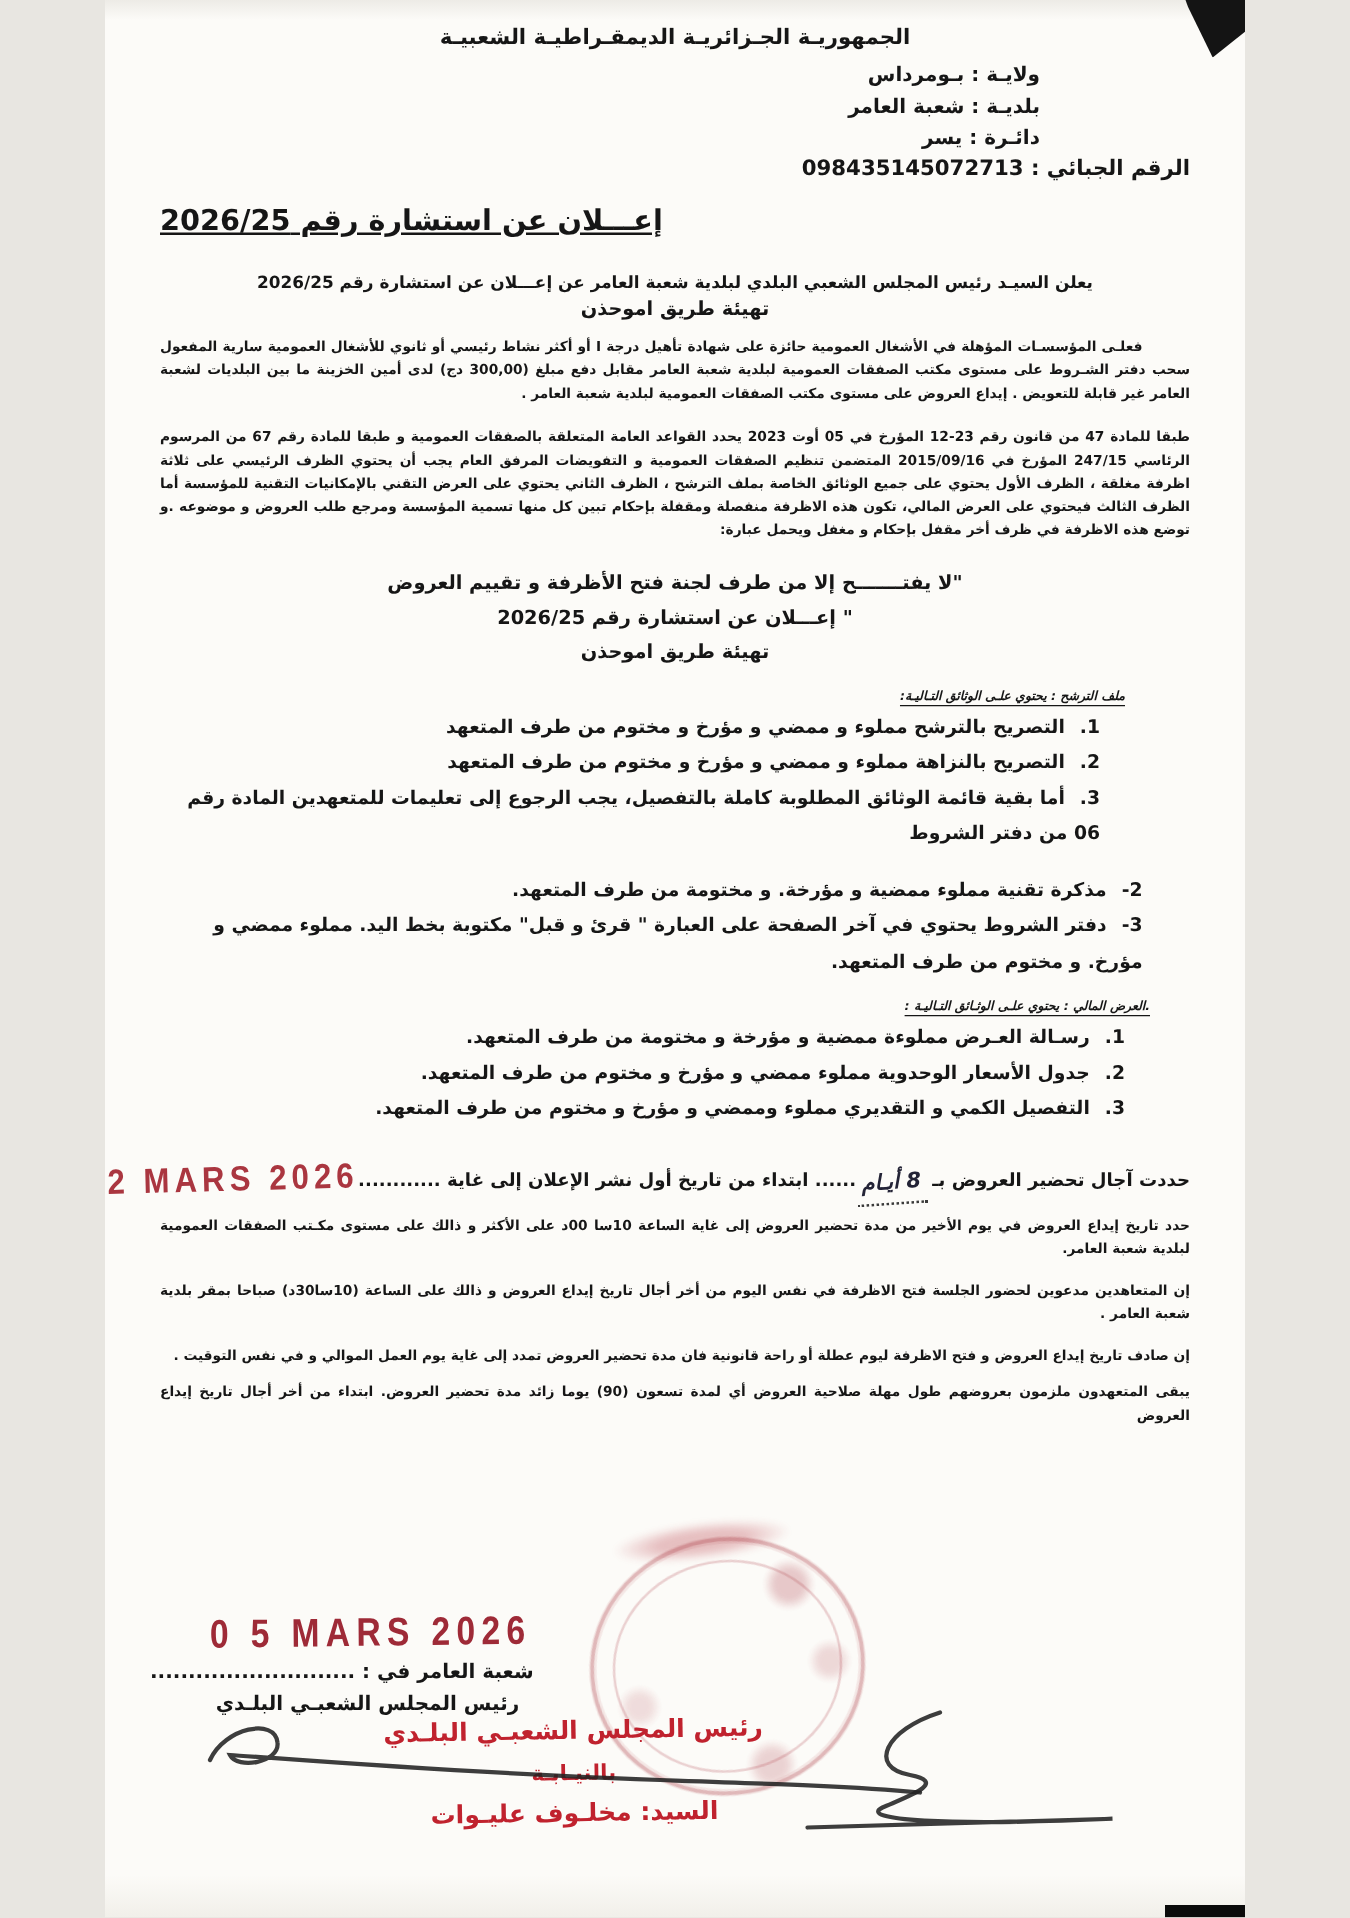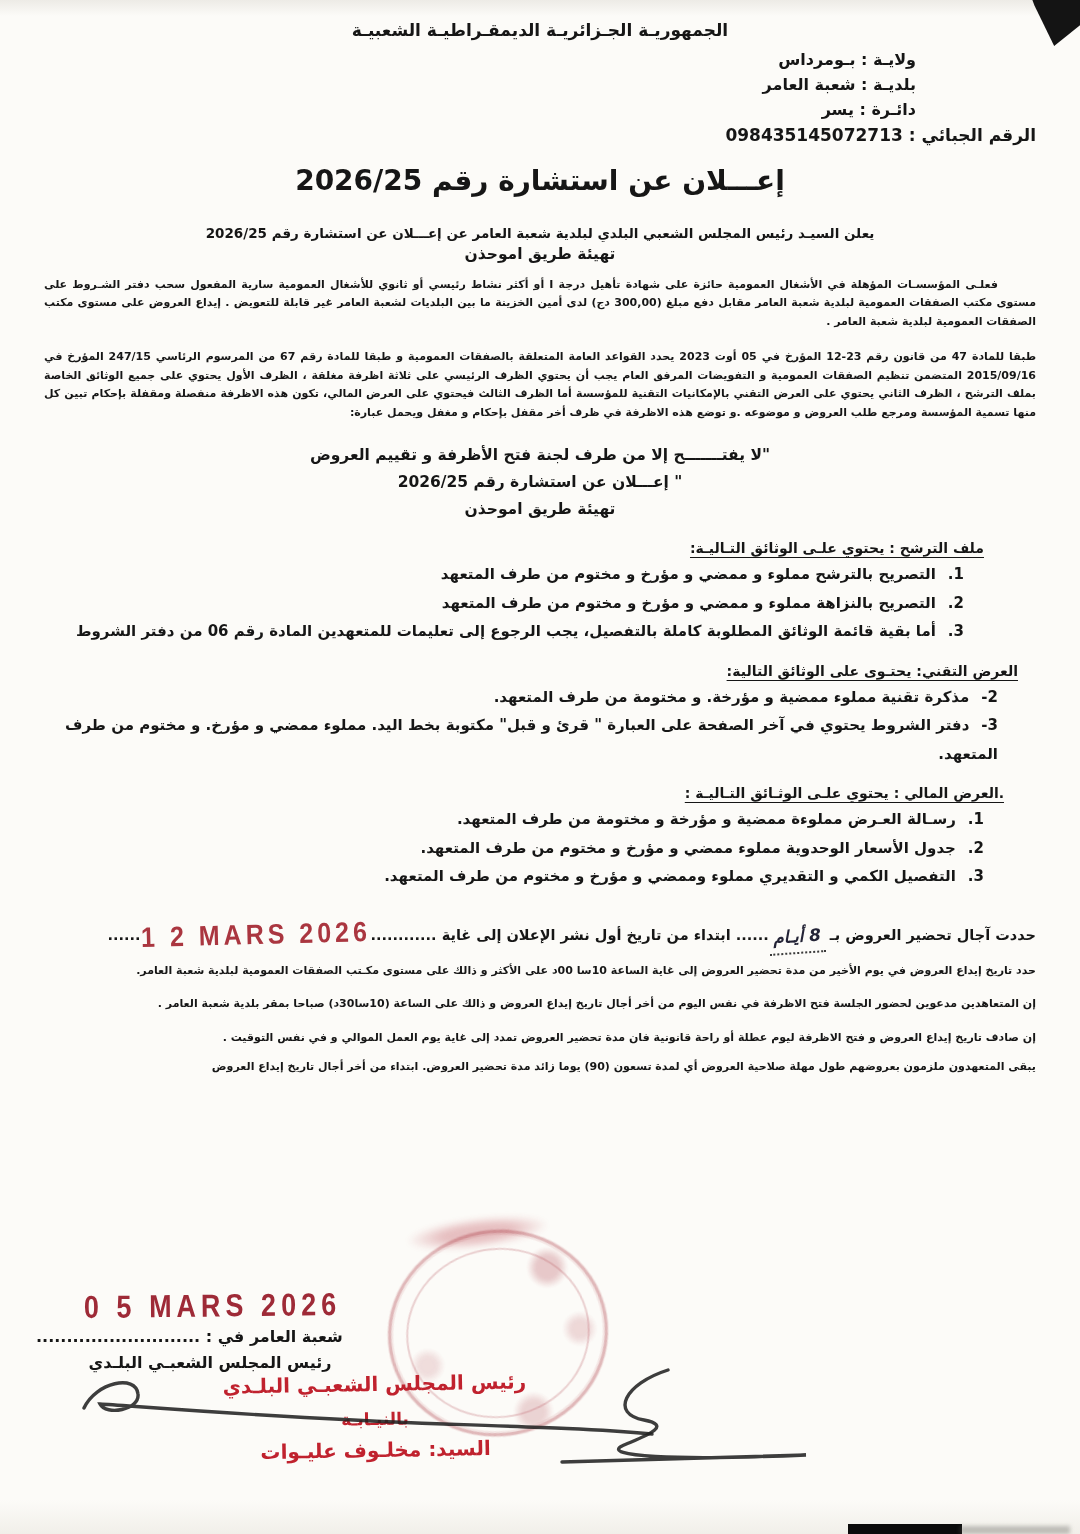--- a/index.html
+++ b/index.html
@@ -1,38 +1,38 @@
 <!DOCTYPE html>
 <html lang="ar" dir="rtl"><head>
 <meta charset="utf-8">
 <style>
   html,body{margin:0;padding:0;background:#e8e6e1;}
   .page{
     position:relative;
-    width:1080px;height:1534px;
+    width:912px;height:1534px;
     margin:0 auto;
     background:linear-gradient(180deg,#edebe6 0px,#fcfbf8 16px,#fcfbf8 1500px,#f1efe9 1534px);
     overflow:hidden;
     font-family:"DejaVu Sans",sans-serif;
     color:#161616;
     direction:rtl;
   }
   .content{padding:20px 44px 0 44px;}
   .republic{font-size:17px;font-weight:bold;text-align:center;letter-spacing:.3px;}
   .gov{margin-top:8px;font-size:16px;font-weight:bold;line-height:1.55;}
   .gov .ln{margin-right:120px;}
   .gov .tax{margin-right:0;font-size:17px;}
-  .title{margin-top:15px;font-size:28px;font-weight:bold;text-align:center;letter-spacing:.4px;}
+  .title{margin-top:15px;font-size:23px;font-weight:bold;text-align:left;letter-spacing:.4px;text-decoration:underline;}
   .announce{margin-top:28px;font-size:13.5px;font-weight:bold;text-align:center;}
   .project{margin-top:4px;font-size:15.5px;font-weight:bold;text-align:center;}
   .para{margin-top:13px;font-size:11px;font-weight:bold;line-height:1.68;text-align:justify;}
   .indent{text-indent:38px;}
   .envelope{margin-top:20px;font-size:15.5px;font-weight:bold;text-align:center;line-height:1.75;}
   .sec{margin-top:17px;}
-  .sec .head{font-size:14px;font-weight:bold;text-decoration:underline;text-underline-offset:4px;}
+  .sec .head{font-size:10px;font-weight:bold;text-decoration:underline;text-underline-offset:4px;font-style:italic;}
   .sec .items{margin-top:4px;padding-right:20px;}
   .sec .it{font-size:15px;font-weight:bold;line-height:1.9;}
   .sec .mk{display:inline-block;margin-left:12px;}
   .m-candidature{margin-right:52px;}
   .m-technical{margin-right:18px;}
   .m-financial{margin-right:32px;}
   .deadline{margin-top:18px;font-size:14.5px;font-weight:bold;line-height:1.8;white-space:nowrap;}
   .hand{
     display:inline-block;font-size:17px;font-weight:bold;font-style:italic;
     color:#232336;transform:rotate(-4deg) translateY(2px);
@@ -116,21 +116,20 @@
     <div class="sec m-candidature">
       <div class="head">ملف الترشح :  يحتوي علـى الوثائق التـاليـة:</div>
       <div class="items">
         <div class="it"><span class="mk">1.</span><span>التصريح بالترشح مملوء و ممضي و مؤرخ و مختوم من طرف المتعهد</span></div>
         <div class="it"><span class="mk">2.</span><span>التصريح بالنزاهة مملوء و ممضي و مؤرخ و مختوم من طرف المتعهد</span></div>
         <div class="it"><span class="mk">3.</span><span>أما بقية قائمة الوثائق المطلوبة كاملة بالتفصيل، يجب الرجوع إلى تعليمات للمتعهدين المادة رقم 06 من دفتر الشروط</span></div>
       </div>
     </div>
 
     <div class="sec m-technical">
-      <div class="head">العرض التقني: يحتـوى على الوثائق التالية:</div>
       <div class="items">
         <div class="it"><span class="mk">2-</span><span>مذكرة تقنية مملوء ممضية و مؤرخة. و مختومة من طرف المتعهد.</span></div>
         <div class="it"><span class="mk">3-</span><span>دفتر الشروط يحتوي في آخر الصفحة على العبارة " قرئ و قبل" مكتوبة بخط اليد. مملوء ممضي و مؤرخ. و مختوم من طرف المتعهد.</span></div>
       </div>
     </div>
 
     <div class="sec m-financial">
       <div class="head">.العرض المالي : يحتوي علـى الوثـائق التـاليـة :</div>
       <div class="items">
         <div class="it"><span class="mk">1.</span><span>رسـالة العـرض مملوءة ممضية و مؤرخة و مختومة من طرف المتعهد.</span></div>

